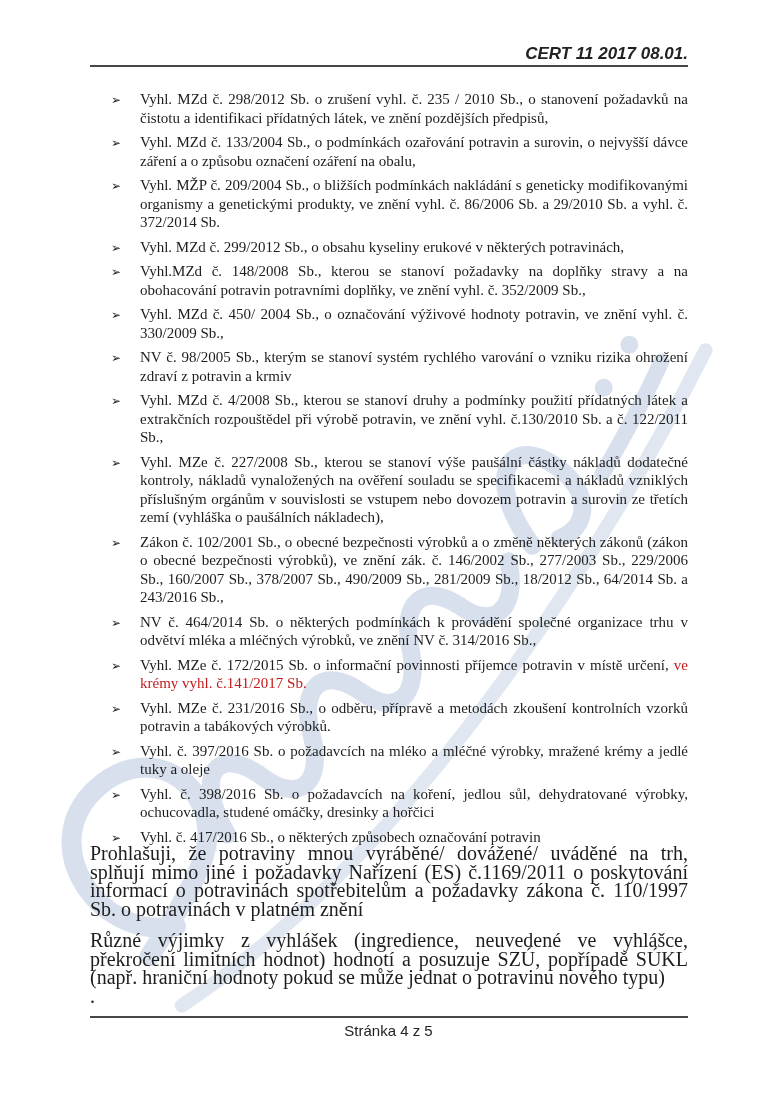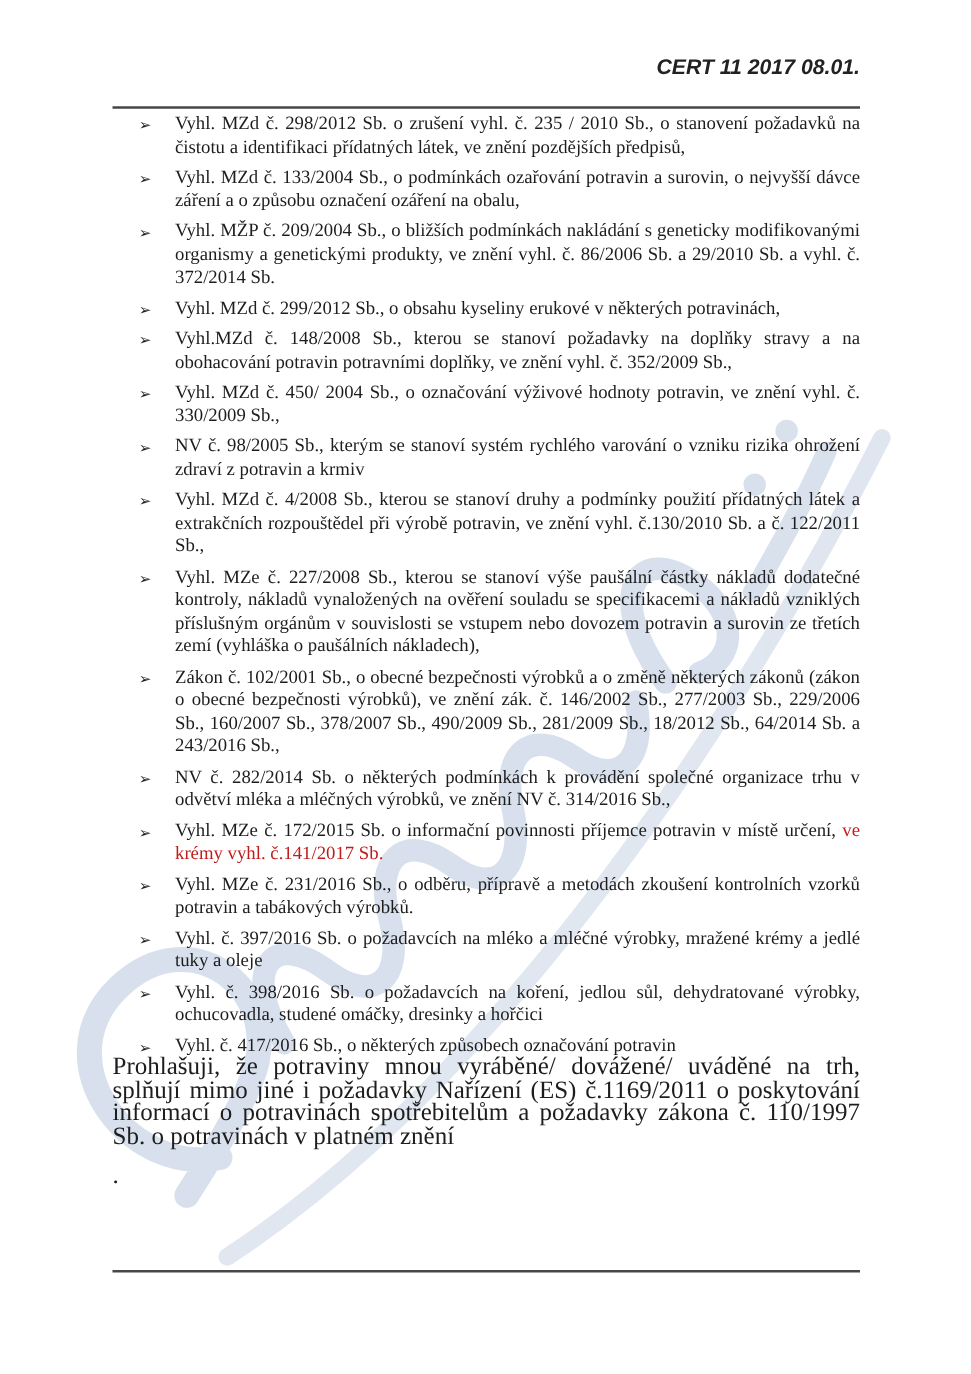--- a/index.html
+++ b/index.html
@@ -15,21 +15,21 @@
   
   .watermark{position:absolute;left:0;top:0;width:777px;height:1099px;pointer-events:none;}
   
   .header{
     position:absolute;left:90px;width:598px;top:44px;
     text-align:right;
     font-family:"Liberation Sans",sans-serif;
     font-style:italic;font-weight:bold;
     font-size:17px;color:#222;
     border-bottom:2px solid #474747;
-    padding-bottom:21px;
+    padding-bottom:1px;
   }
   
   .list{position:absolute;left:90px;width:598px;top:90px;}
   .item{
     position:relative;
     padding-left:50px;
     margin-bottom:6px;
     font-size:15px;line-height:18.5px;
     text-align:justify;
   }
@@ -113,21 +113,21 @@
       <div class="item">
         <span class="marker">➢</span>
         <div><span class="b">Vyhl. MZe č. 227/2008 Sb., kterou se stanoví výše paušální částky nákladů</span><span> dodatečné kontroly, nákladů vynaložených na ověření souladu se specifikacemi a nákladů vzniklých příslušným orgánům v souvislosti se vstupem nebo dovozem potravin a surovin ze třetích zemí (</span><span class="b">vyhláška o paušálních nákladech</span><span>),</span></div>
       </div>
       <div class="item">
         <span class="marker">➢</span>
         <div><span class="b">Zákon č. 102/2001 Sb., o obecné bezpečnosti výrobků a o změně některých zákonů (zákon o obecné bezpečnosti výrobků), </span><span>ve znění zák. č. 146/2002 Sb., 277/2003 Sb., 229/2006 Sb., 160/2007 Sb., 378/2007 Sb., 490/2009 Sb., 281/2009 Sb., 18/2012 Sb., 64/2014 Sb. a 243/2016 Sb.,</span></div>
       </div>
       <div class="item">
         <span class="marker">➢</span>
-        <div><span class="b">NV č. 282/2014 Sb. o některých podmínkách k provádění společné organizace trhu v odvětví mléka a mléčných výrobků</span><span>, ve znění NV č. 314/2016 Sb.,</span></div>
+        <div><span class="b">NV č. 464/2014 Sb. o některých podmínkách k provádění společné organizace trhu v odvětví mléka a mléčných výrobků</span><span>, ve znění NV č. 314/2016 Sb.,</span></div>
       </div>
       <div class="item">
         <span class="marker">➢</span>
         <div><span class="b">Vyhl. MZe č. 172/2015 Sb. o informační povinnosti příjemce potravin v místě určení, </span><span class="red">ve krémy </span><span class="b red">vyhl. č.141/2017 Sb.</span></div>
       </div>
       <div class="item">
         <span class="marker">➢</span>
         <div><span class="b">Vyhl. MZe č. 231/2016 Sb., o odběru, přípravě a metodách zkoušení kontrolních vzorků potravin a tabákových výrobků.</span></div>
       </div>
       <div class="item">
@@ -139,18 +139,22 @@
         <div><span class="b">Vyhl. č. 398/2016 Sb. o požadavcích na koření, jedlou sůl, dehydratované výrobky, ochucovadla, studené omáčky, dresinky a hořčici</span></div>
       </div>
       <div class="item">
         <span class="marker">➢</span>
         <div><span class="b">Vyhl. č. 417/2016 Sb., o některých způsobech označování potravin</span></div>
       </div>
     </div>
 
   <div class="paragraphs">
       <div class="para"><span>Prohlašuji, že </span><span class="b">potraviny mnou vyráběné/ dovážené/ uváděné na trh, splňují mimo jiné i požadavky Nařízení (ES) č.1169/2011 o poskytování informací o potravinách spotřebitelům a požadavky zákona č. 110/1997 Sb. o potravinách v platném znění</span></div>
+      <div class="para"><span>Různé výjimky z vyhlášek (ingredience, neuvedené ve vyhlášce, překročení limitních hodnot) hodnotí a posuzuje SZÚ, popřípadě SÚKL (např. hraniční hodnoty pokud se může jednat o potravinu nového typu)</span></div>
       <div class="para"><span>.</span></div>
     </div>
 
   <div class="footer-rule"></div>
+  <div class="footer">
+    <span><span>Stránka </span><span class="b">4</span><span> z </span><span class="b">5</span></span>
+  </div>
 
 </div>
 
 </body></html>

